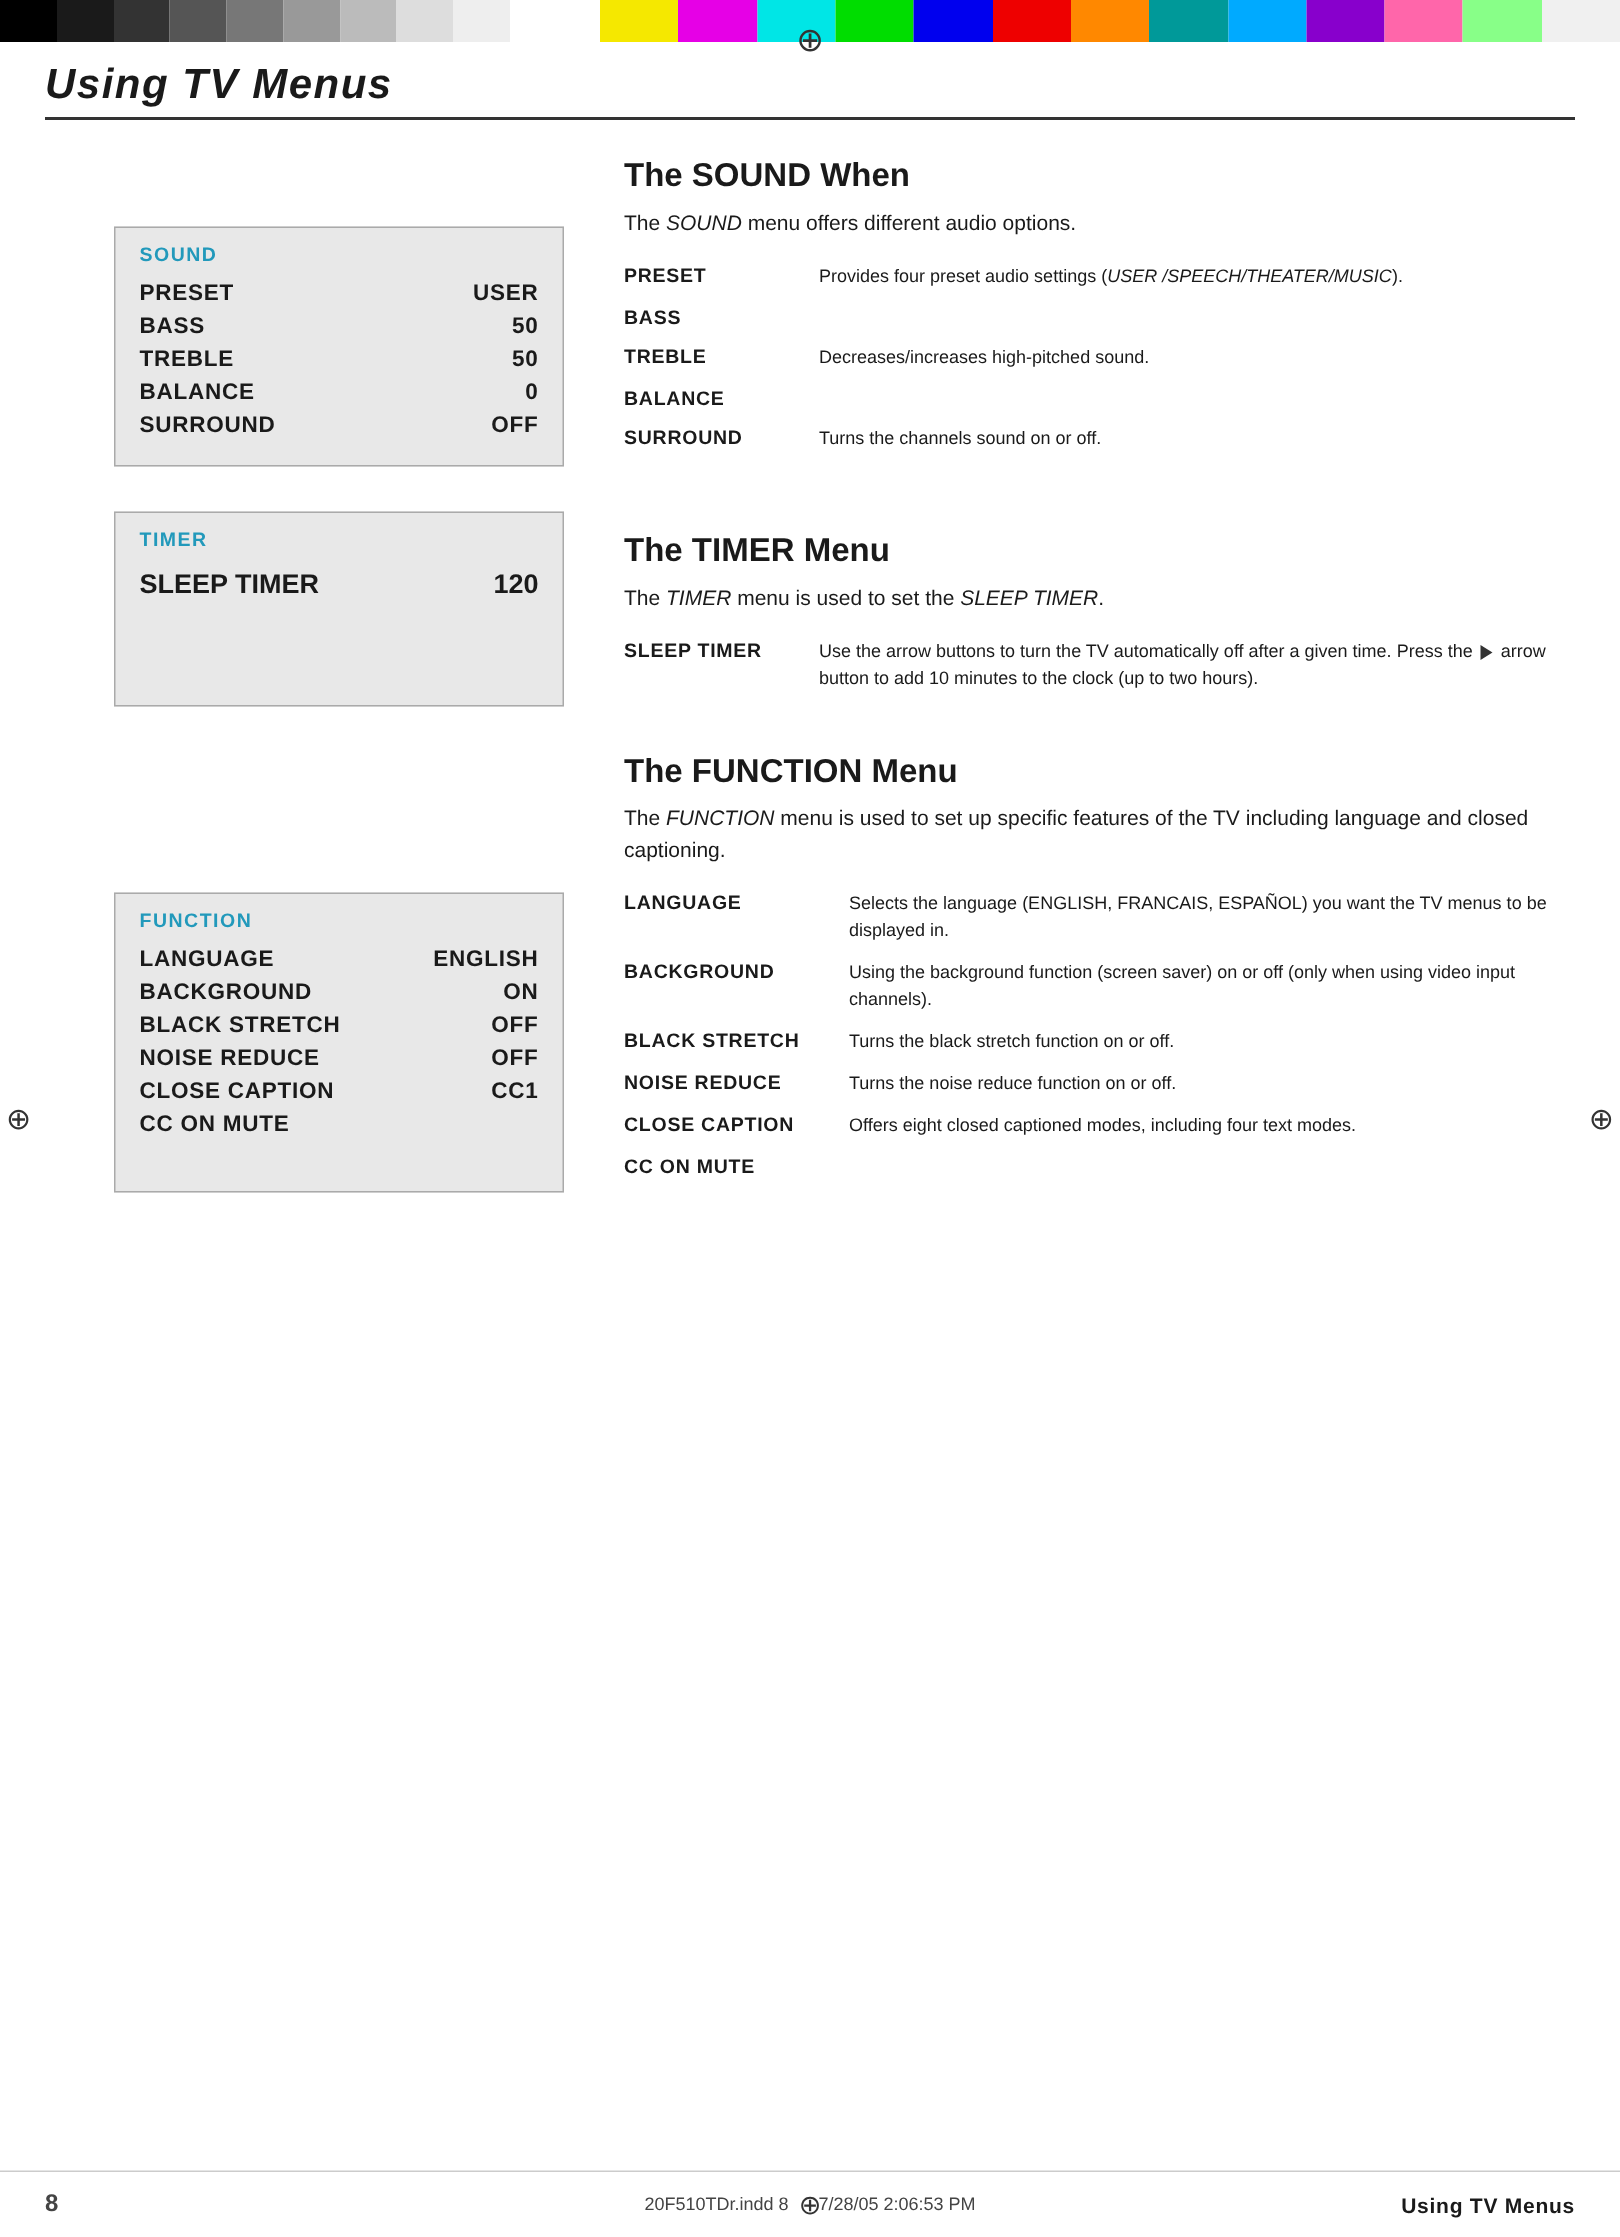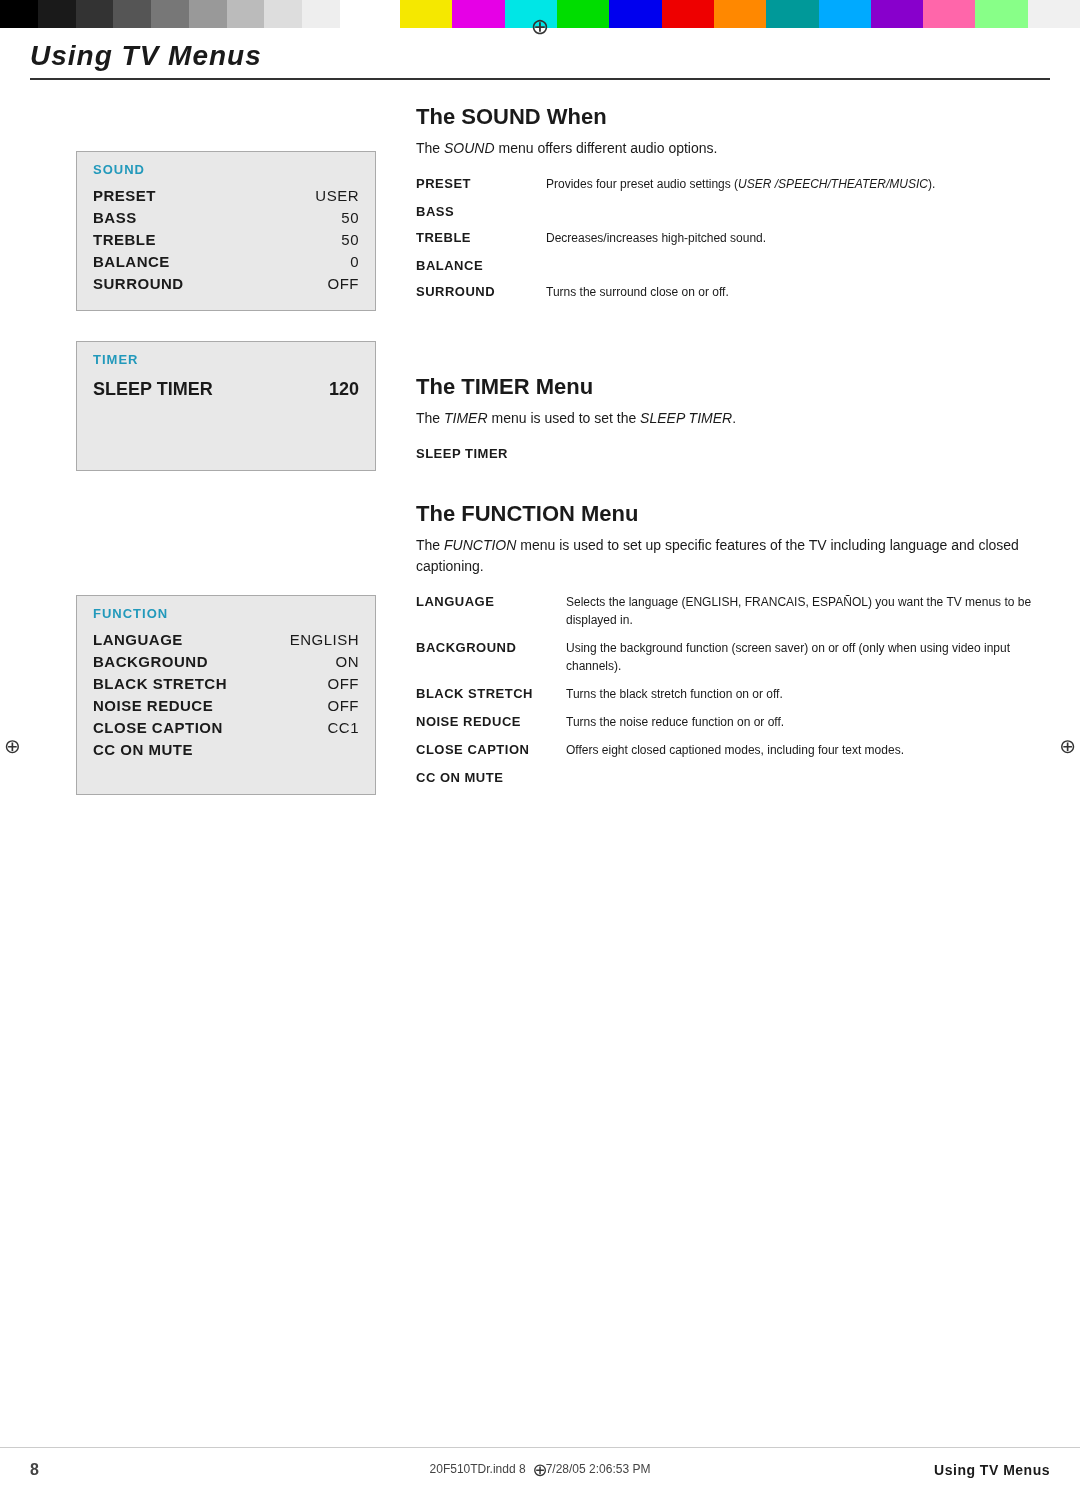--- a/index.html
+++ b/index.html
@@ -116,21 +116,21 @@
       display: flex;
       justify-content: space-between;
       font-size: 15px;
       font-weight: bold;
       margin-bottom: 5px;
       text-transform: uppercase;
       letter-spacing: 0.5px;
     }
 
     .menu-box .menu-row .label { font-weight: bold; }
-    .menu-box .menu-row .value { font-weight: normal; }
+    .menu-box .menu-row .value { font-weight: bold; }
 
     
     .section-desc {
       flex: 1;
     }
 
     .section-title {
       font-size: 22px;
       font-weight: bold;
       margin-bottom: 8px;
@@ -369,21 +369,21 @@
         </div>
         <div class="desc-row">
           <span class="desc-label">TREBLE</span>
           <span class="desc-text">Decreases/increases high-pitched sound.</span>
         </div>
         <div class="desc-row">
           <span class="desc-label">BALANCE</span>
         </div>
         <div class="desc-row">
           <span class="desc-label">SURROUND</span>
-          <span class="desc-text">Turns the surround close on or off.</span>
+          <span class="desc-text">Turns the channels sound on or off.</span>
         </div>
       </div>
     </div>
   </div>
 
   <div class="section">
 
     <div class="menu-box timer-menu-box">
       <div class="menu-header">TIMER</div>
       <div class="timer-value-row">
@@ -391,20 +391,21 @@
         <span class="value">120</span>
       </div>
     </div>
 
     <div class="section-desc">
       <h2 class="section-title">The TIMER Menu</h2>
       <p class="section-intro">The <em>TIMER</em> menu is used to set the <em>SLEEP TIMER</em>.</p>
       <div class="desc-table">
         <div class="desc-row">
           <span class="desc-label">SLEEP TIMER</span>
+          <span class="desc-text">Use the arrow buttons to turn the TV automatically off after a given time. Press the <span class="arrow-right"></span> arrow button to add 10 minutes to the clock (up to two hours).</span>
         </div>
       </div>
     </div>
   </div>
 
   <div class="section">
 
     <div class="menu-box function-menu-box">
       <div class="menu-header">FUNCTION</div>
       <div class="menu-row">

